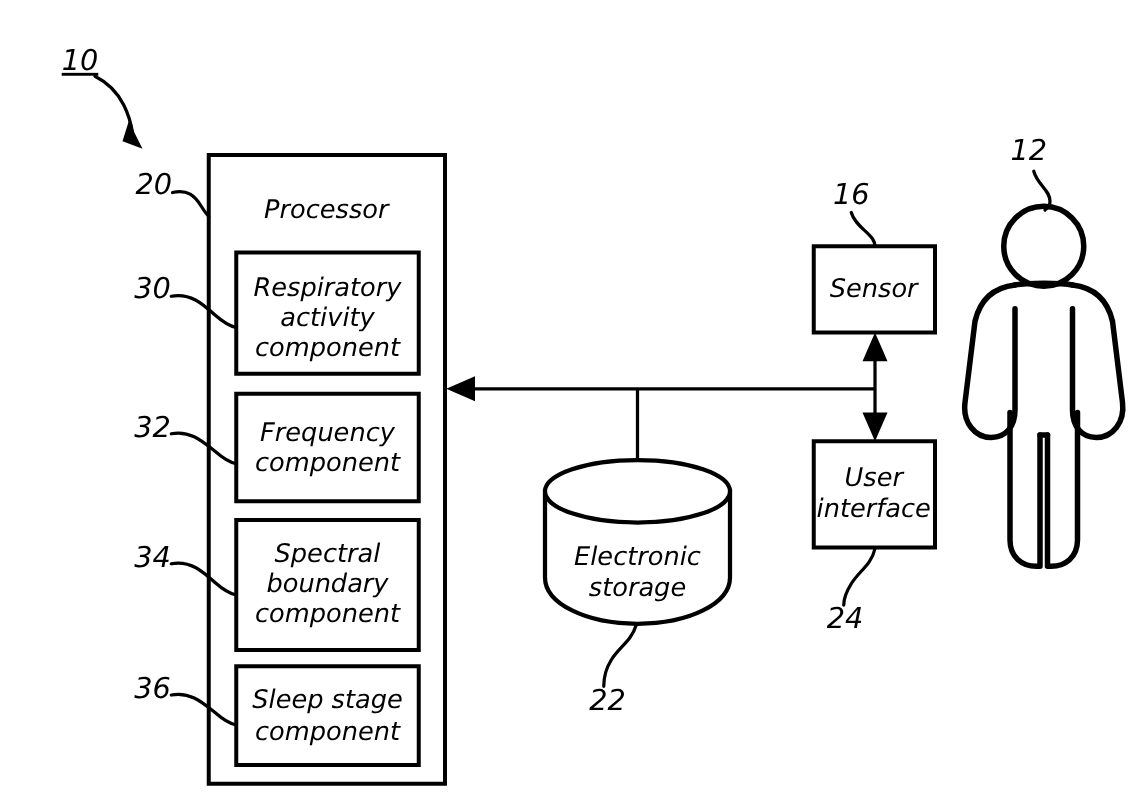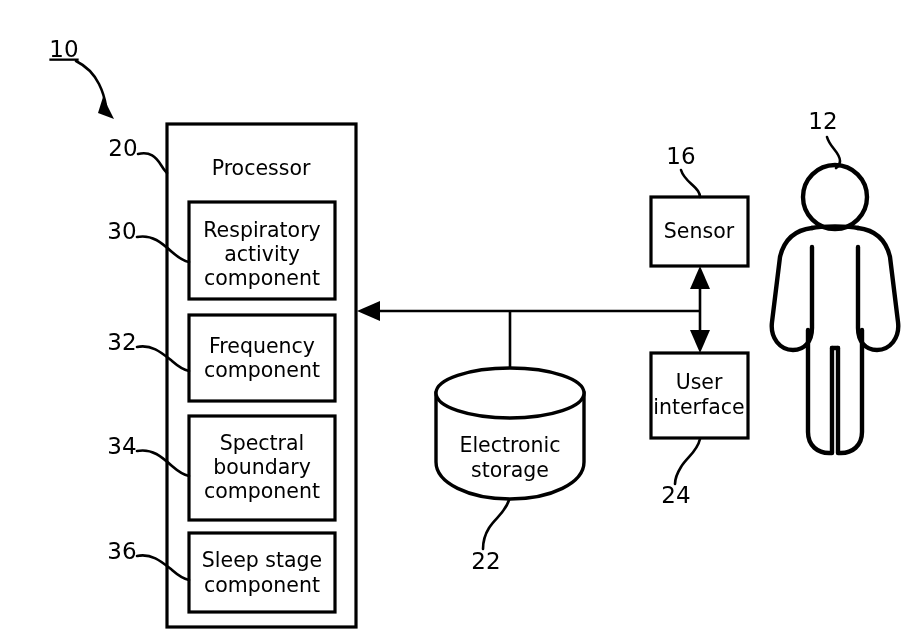--- a/index.html
+++ b/index.html
@@ -15,20 +15,21 @@
     overflow: hidden;
     font-family: "DejaVu Sans", sans-serif;
     color: #000000;
   }
   #figure-root {
     position: absolute;
     left: 0;
     top: 0;
     width: 915px;
     height: 484px;
+    font-style: italic;
   }
   svg.figure-canvas {
     position: absolute;
     left: 0;
     top: 0;
     width: 915px;
     height: 636px;
     display: block;
   }
   .box-outer {

